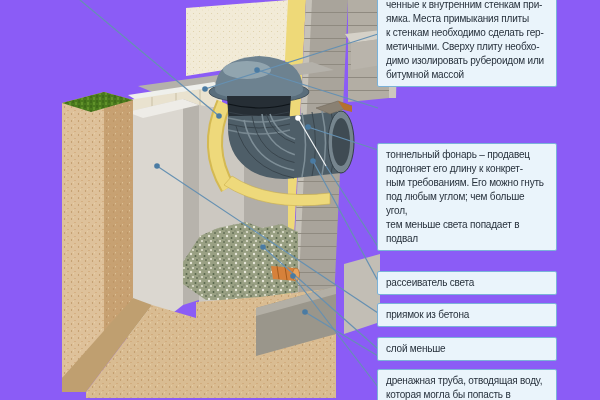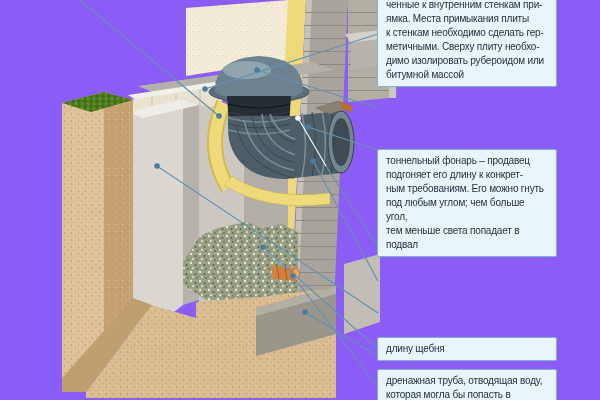--- a/index.html
+++ b/index.html
@@ -187,21 +187,23 @@
       <circle cx="293" cy="276" r="2.8"></circle>
     </g>
   </svg>
 
   <div class="callout" style="top:-7px">ченные к внутренним стенкам при-
 ямка. Места примыкания плиты
 к стенкам необходимо сделать гер-
 метичными. Сверху плиту необхо-
 димо изолировать рубероидом или
 битумной массой</div>
-  <div class="callout" style="top:149px">тоннельный фонарь – продавец
+  <div class="callout" style="top:143px">тоннельный фонарь – продавец
 подгоняет его длину к конкрет-
 ным требованиям. Его можно гнуть
 под любым углом; чем больше угол,
 тем меньше света попадает в подвал</div>
-  <div class="callout" style="top:337px">длину щебня</div>
+  <div class="callout" style="top:271px">рассеиватель света</div>
+  <div class="callout" style="top:303px">приямок из бетона</div>
+  <div class="callout" style="top:337px">слой меньше</div>
   <div class="callout" style="top:369px">дренажная труба, отводящая воду,
 которая могла бы попасть в приямок</div>
 </div>
 
 </body></html>

